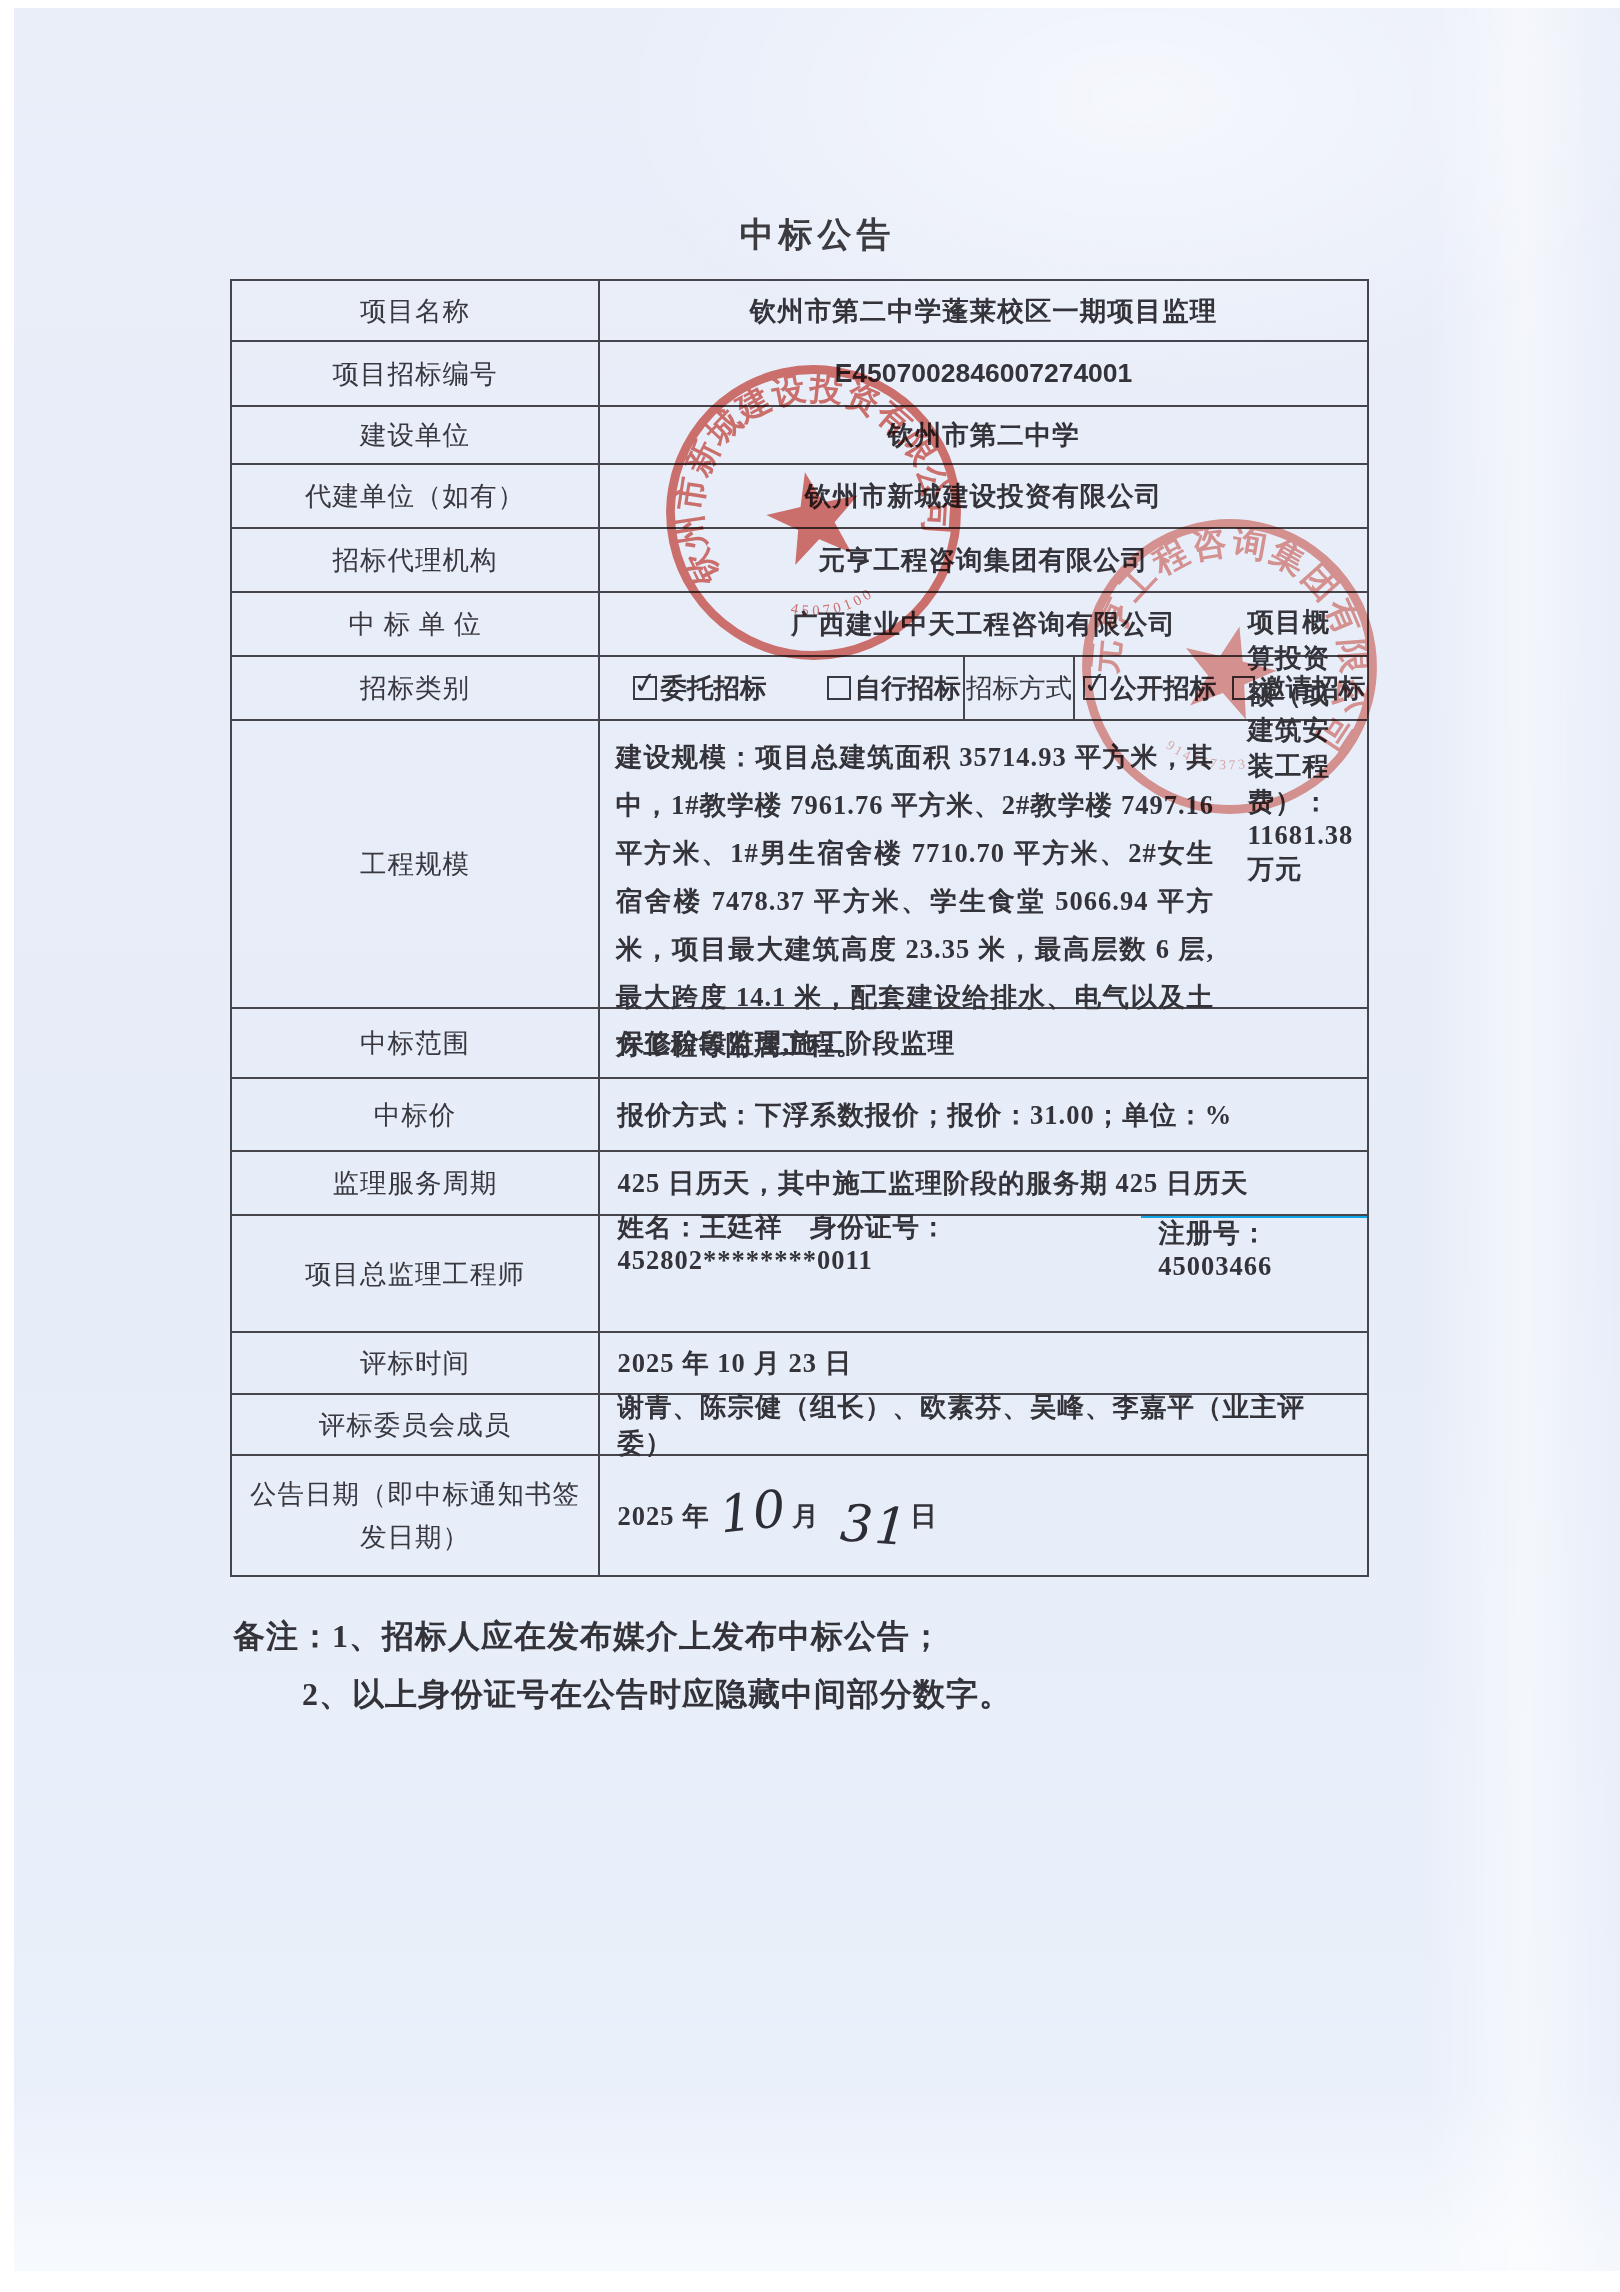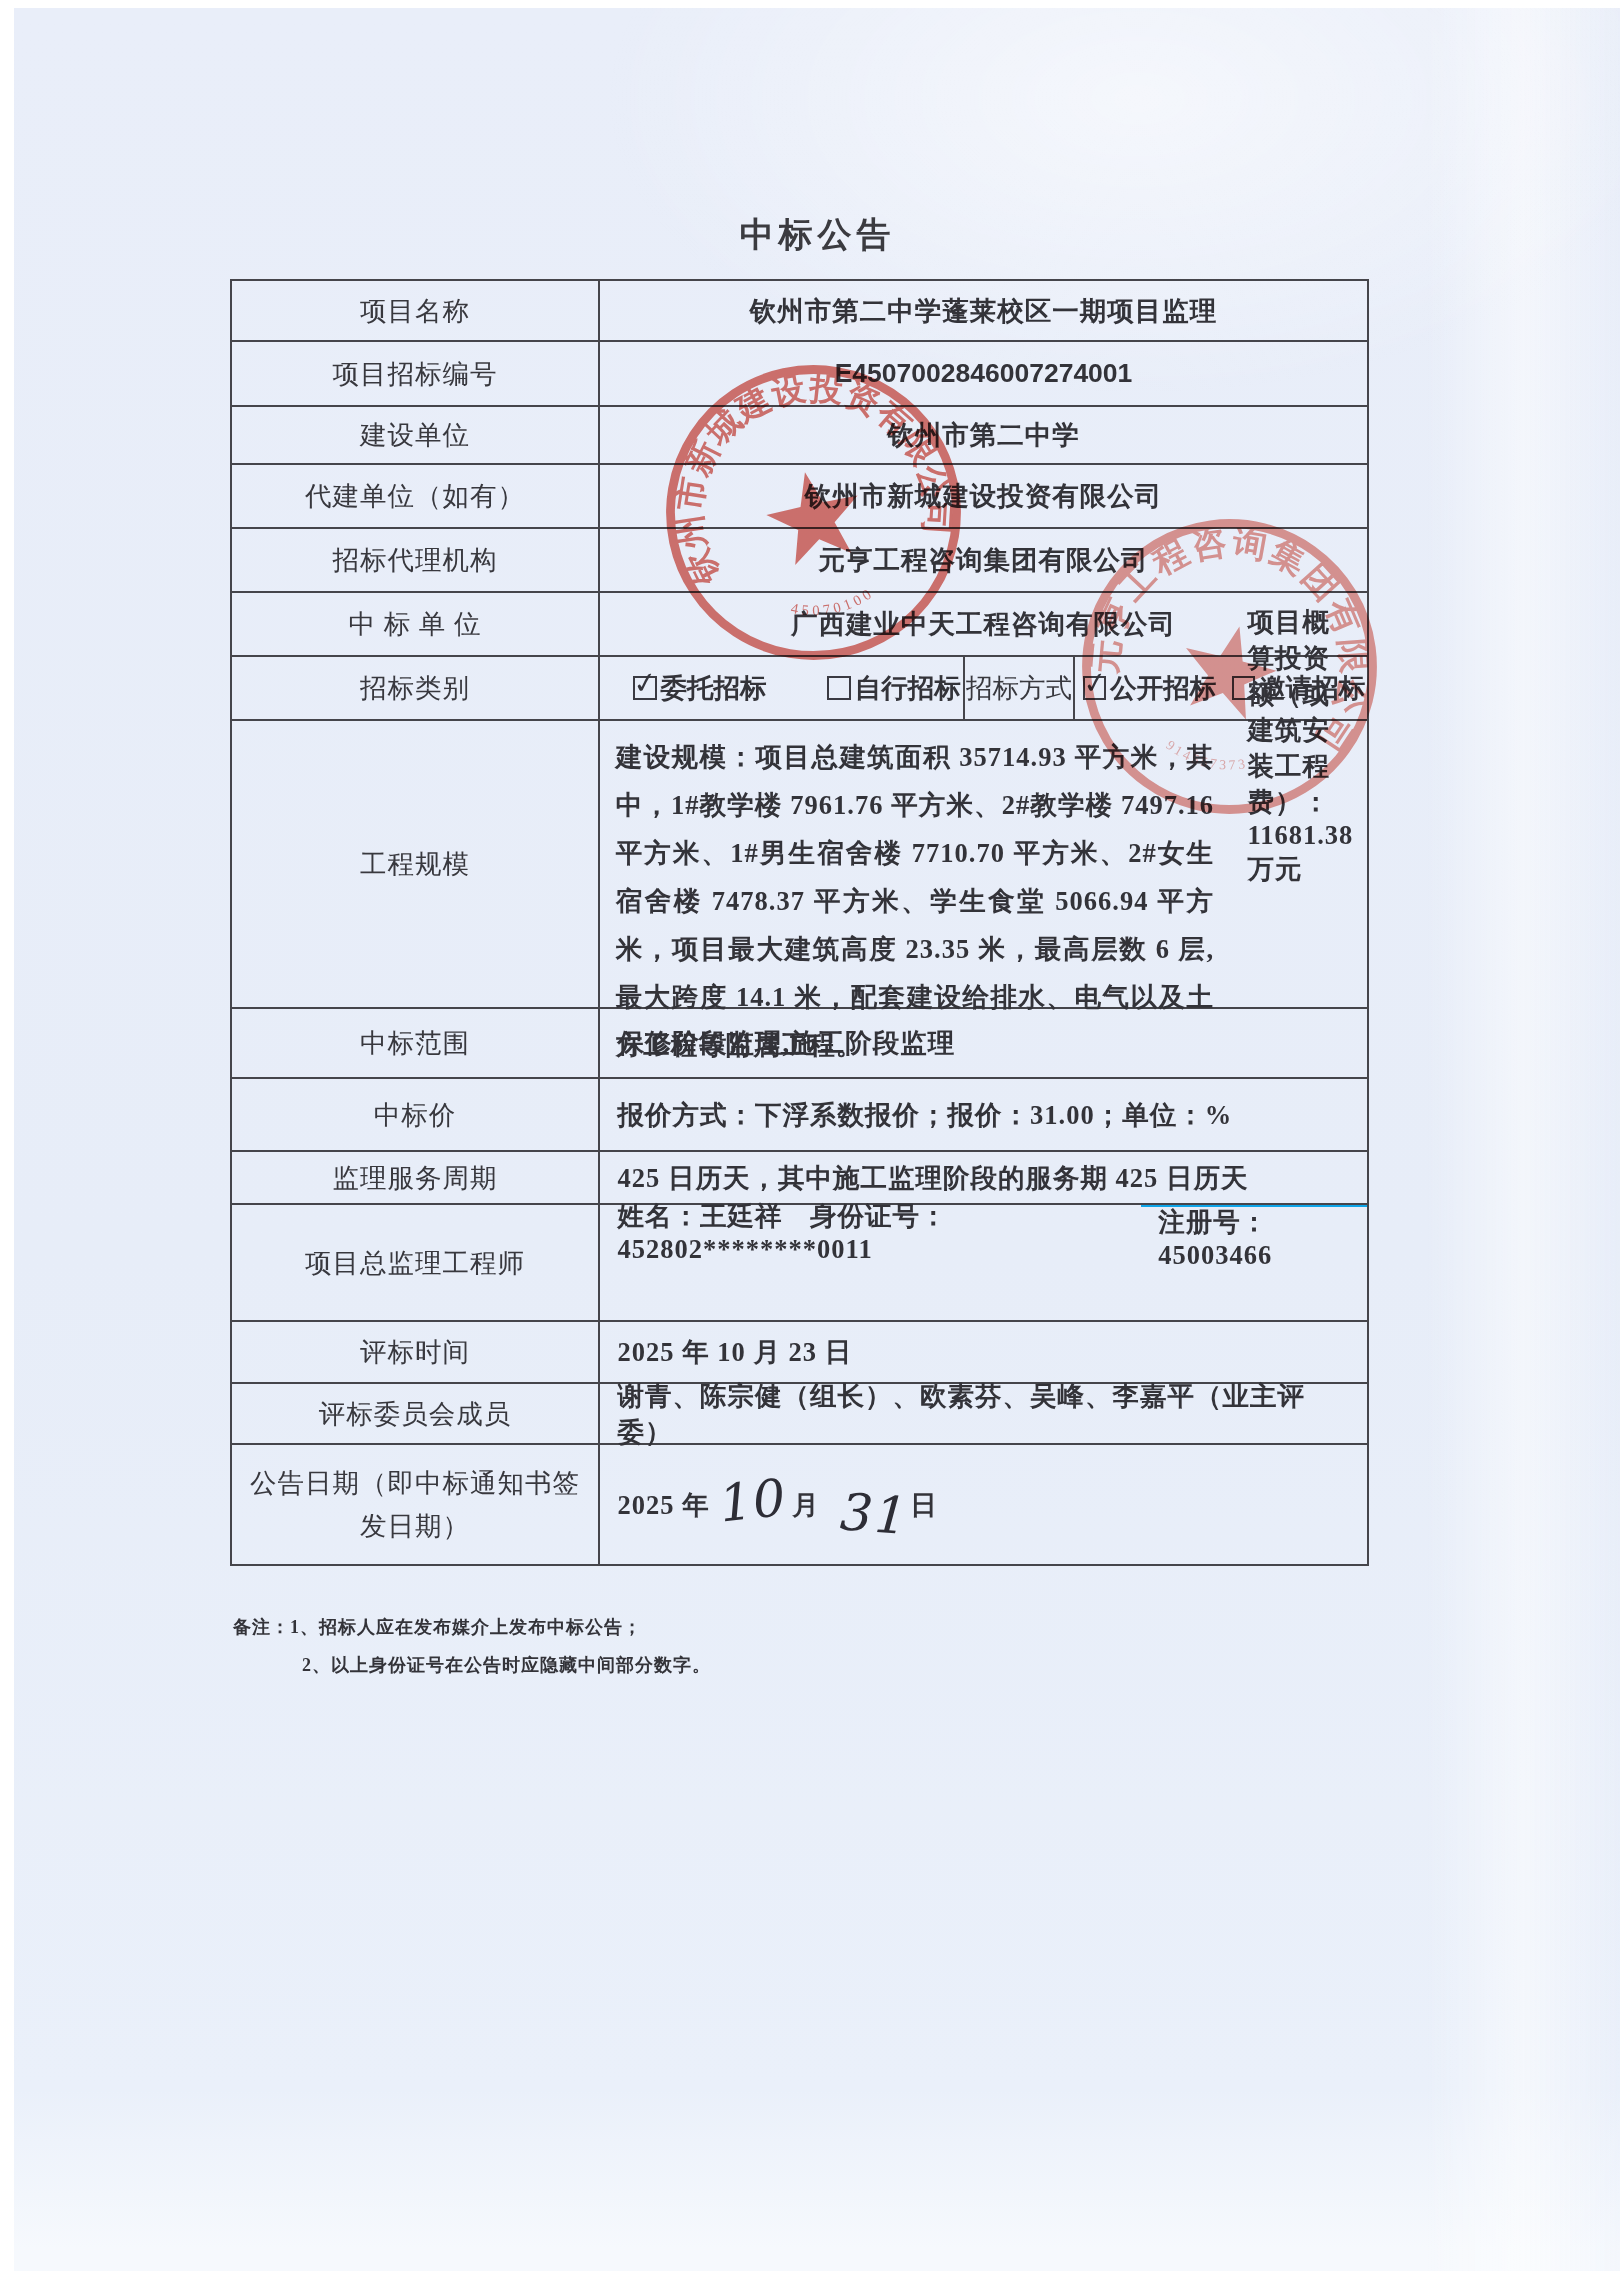--- a/index.html
+++ b/index.html
@@ -67,21 +67,21 @@
     color:#38383e;font-weight:500;
   }
   
   .datewrap{display:flex;align-items:center;font-weight:600;color:#333339;}
   .hand{
     font-family:"DejaVu Serif","Liberation Serif",serif;font-style:italic;font-weight:500;
     font-size:51px;color:#2d2d36;line-height:1;
   }
   .hand.m{display:inline-block;transform:rotate(-6deg) translateY(-3.9px);margin:0 5.9px 0 9.8px;}
   .hand.d{display:inline-block;transform:rotate(4deg) translateY(9.8px);margin:0 0 0 21.6px;letter-spacing:2px;}
-  .notes{position:absolute;left:233px;width:980px;font-size:18px;font-weight:600;color:#333339;letter-spacing:1px;}
+  .notes{position:absolute;left:233px;width:980px;font-size:32px;font-weight:600;color:#333339;letter-spacing:1px;}
   .notes .n1{margin:0;}
   .notes .n2{margin:13.7px 0 0 69px;}
   
   .stamp{position:absolute;mix-blend-mode:multiply;pointer-events:none;}
   .stamp text{font-family:"Liberation Serif","DejaVu Serif",serif;}
 </style>
 </head>
 <body>
 
 <div class="canvas">
@@ -161,21 +161,21 @@
     <div class="row" style="height:70px">
       <div class="lbl">中标范围</div>
       <div class="val left">保修阶段监理,施工阶段监理</div>
     </div>
 
     <div class="row" style="height:73px">
       <div class="lbl">中标价</div>
       <div class="val left">报价方式：下浮系数报价；报价：31.00；单位：%</div>
     </div>
 
-    <div class="row" style="height:53px">
+    <div class="row" style="height:64px">
       <div class="lbl">监理服务周期</div>
       <div class="val left">425 日历天，其中施工监理阶段的服务期 425 日历天</div>
     </div>
 
     <div class="row" style="height:117px">
       <div class="lbl">项目总监理工程师</div>
       <div class="valcol">
         <div class="subrow" style="height:52px">姓名：王廷祥　身份证号：452802********0011</div>
         <div class="subrow" style="height:63px">注册号：45003466</div>
       </div>

